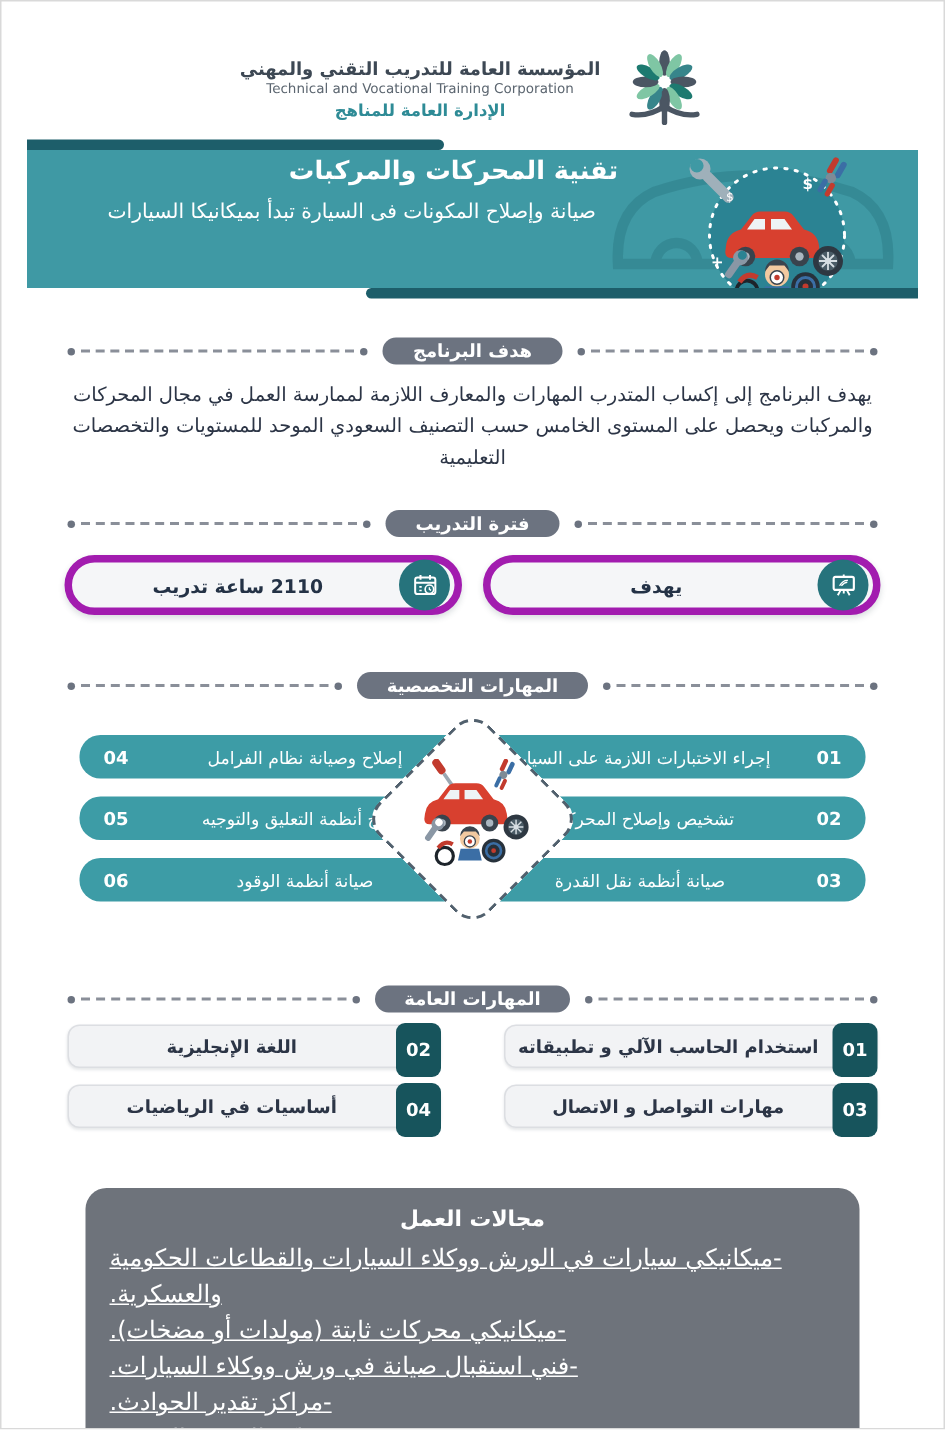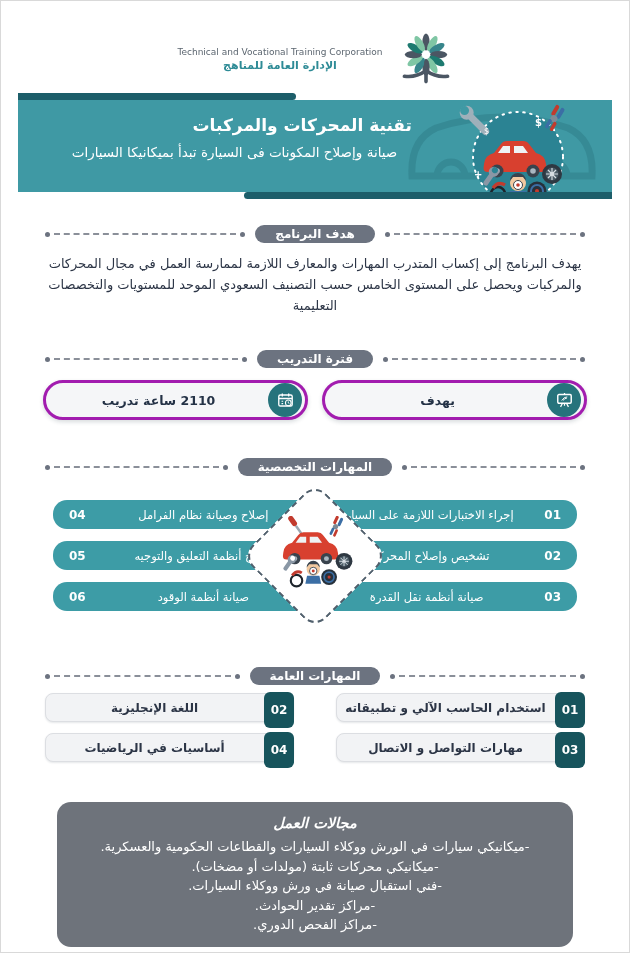--- a/index.html
+++ b/index.html
@@ -20,37 +20,37 @@
   .orgtxt .e { font-size:9px; color:#5c6670; }
   .orgtxt .d { font-size:11px; font-weight:bold; color:#2e8b96; margin-top:1px; }
 
   
   .banner-area { margin:0 17px; }
   .acc-top { height:7px; width:278px; background:#1d5e6a; border-radius:0 5px 5px 0; }
   .banner { height:92px; background:#3f99a4; position:relative; overflow:hidden; }
   .acc-bottom { height:7px; width:368px; background:#1d5e6a; border-radius:5px 0 0 5px; margin-left:auto; }
   .b-ghost { position:absolute; right:-10px; top:6px; opacity:.18; }
   .b-ill { position:absolute; right:22px; top:4px; }
-  .b-text { position:absolute; right:200px; left:20px; top:15px; color:#fff; text-align:right; direction:rtl; }
+  .b-text { position:absolute; right:200px; left:20px; top:4px; color:#fff; text-align:right; direction:rtl; }
   .b-title { font-size:17px; font-weight:bold; margin-bottom:7px; }
   .b-sub { font-size:13.5px; width:355px; text-align:center; line-height:1.5; }
 
   
   .sec-h { display:flex; align-items:center; margin:0 44px; }
   .dotline { flex:1; display:flex; align-items:center; }
   .dot { width:5px; height:5px; border-radius:50%; background:#6c7380; flex:none; }
   .dash { flex:1; border-top:2px dashed #8a8f99; margin:0 4px; }
   .sec-pill { background:#6c7380; color:#fff; font-size:12px; font-weight:bold; border-radius:14px; padding:2px 20px; margin:0 10px; direction:rtl; }
 
   
   .para { direction:rtl; text-align:center; color:#2c3546; font-size:13px; line-height:1.62; margin:10px 28px 0; font-weight:500; }
 
   
   .pills { display:flex; direction:rtl; gap:14px; margin:12px 42px 0; }
-  .pill { flex:1; height:40px; border-radius:21px; background:#f5f6f8; border:3px solid #a21caf; box-shadow:0 2px 4px rgba(40,60,70,.18); display:flex; align-items:center; padding:2px 3px; }
+  .pill { flex:1; height:40px; border-radius:21px; background:#f5f6f8; border:5px solid #a21caf; box-shadow:0 2px 4px rgba(40,60,70,.18); display:flex; align-items:center; padding:2px 3px; }
   .pcircle { width:34px; height:34px; border-radius:50%; background:#26737c; display:flex; align-items:center; justify-content:center; flex:none; }
   .ptext { flex:1; text-align:center; font-weight:bold; font-size:12.5px; color:#243246; direction:rtl; }
 
   
   .spec { position:relative; margin:24px 52px 0; }
   .sbar { position:relative; height:29px; background:#3d9ca6; border-radius:14px; margin-bottom:12px; }
   .sbar:last-child { margin-bottom:0; }
   .seg { position:absolute; top:0; bottom:0; width:268px; display:flex; align-items:center; }
   .seg-r { right:0; flex-direction:row-reverse; padding-right:16px; }
   .seg-l { left:0; padding-left:16px; }
@@ -60,31 +60,32 @@
   .dinner { position:absolute; inset:0; transform:rotate(-45deg); display:flex; align-items:center; justify-content:center; }
 
   
   .ggrid { display:grid; grid-template-columns:1fr 1fr; column-gap:42px; row-gap:11px; direction:rtl; margin:8px 44px 0; }
   .gitem { position:relative; height:29px; background:#f2f3f5; border:1px solid #dcdee2; border-radius:8px; box-shadow:0 1px 2px rgba(40,60,70,.12); }
   .gbadge { position:absolute; right:-1px; top:-2px; width:30px; height:36px; background:#17545c; border-radius:6px; color:#fff; font-weight:bold; font-size:12px; display:flex; align-items:center; justify-content:center; }
   .gtext { position:absolute; left:8px; right:38px; top:0; bottom:0; display:flex; align-items:center; justify-content:center; color:#2c3546; font-weight:bold; font-size:12px; direction:rtl; }
 
   
   .workbox { width:516px; margin:40px auto 0; background:#6e737b; border-radius:14px; padding:13px 16px 12px; color:#fff; }
-  .wtitle { text-align:center; font-weight:bold; font-size:14.5px; margin-bottom:6px; direction:rtl;font-style:italic; }
-  .wline { text-align:center; font-size:13px; line-height:1.5; direction:rtl; }
+  .wtitle { text-align:center; font-weight:bold; font-size:14.5px; margin-bottom:6px; direction:rtl; }
+  .wline { text-align:left; font-size:16px; line-height:1.5; direction:rtl;text-decoration:underline; }
 </style>
 </head>
 <body>
 
 <div class="page">
 
   <div class="top">
 
     <div class="orgtxt">
+      <div class="a">المؤسسة العامة للتدريب التقني والمهني</div>
       <div class="e">Technical and Vocational Training Corporation</div>
       <div class="d">الإدارة العامة للمناهج</div>
     </div>
 
     <svg width="54" height="58" viewBox="0 0 60 64">
       <g transform="translate(30,26)">
         <ellipse rx="4" ry="9.5" cy="-14" fill="#4b5663"></ellipse>
         <ellipse rx="4" ry="9.5" cy="-14" fill="#7fc6a4" transform="rotate(30)"></ellipse>
         <ellipse rx="4" ry="9.5" cy="-14" fill="#37858b" transform="rotate(60)"></ellipse>
         <ellipse rx="4" ry="9.5" cy="-14" fill="#4b5663" transform="rotate(90)"></ellipse>
@@ -169,21 +170,21 @@
       </div>
     <div class="sec-pill">هدف البرنامج</div>
     <div class="dotline">
         <span class="dot"></span>
         <span class="dash"></span>
         <span class="dot"></span>
       </div>
   </div>
   <p class="para">يهدف البرنامج إلى إكساب المتدرب المهارات والمعارف اللازمة لممارسة العمل في مجال المحركات والمركبات ويحصل على المستوى الخامس حسب التصنيف السعودي الموحد للمستويات والتخصصات التعليمية</p>
 
-  <div class="sec-h" style="margin-top:34px">
+  <div class="sec-h" style="margin-top:24px">
     <div class="dotline">
         <span class="dot"></span>
         <span class="dash"></span>
         <span class="dot"></span>
       </div>
     <div class="sec-pill">فترة التدريب</div>
     <div class="dotline">
         <span class="dot"></span>
         <span class="dash"></span>
         <span class="dot"></span>

